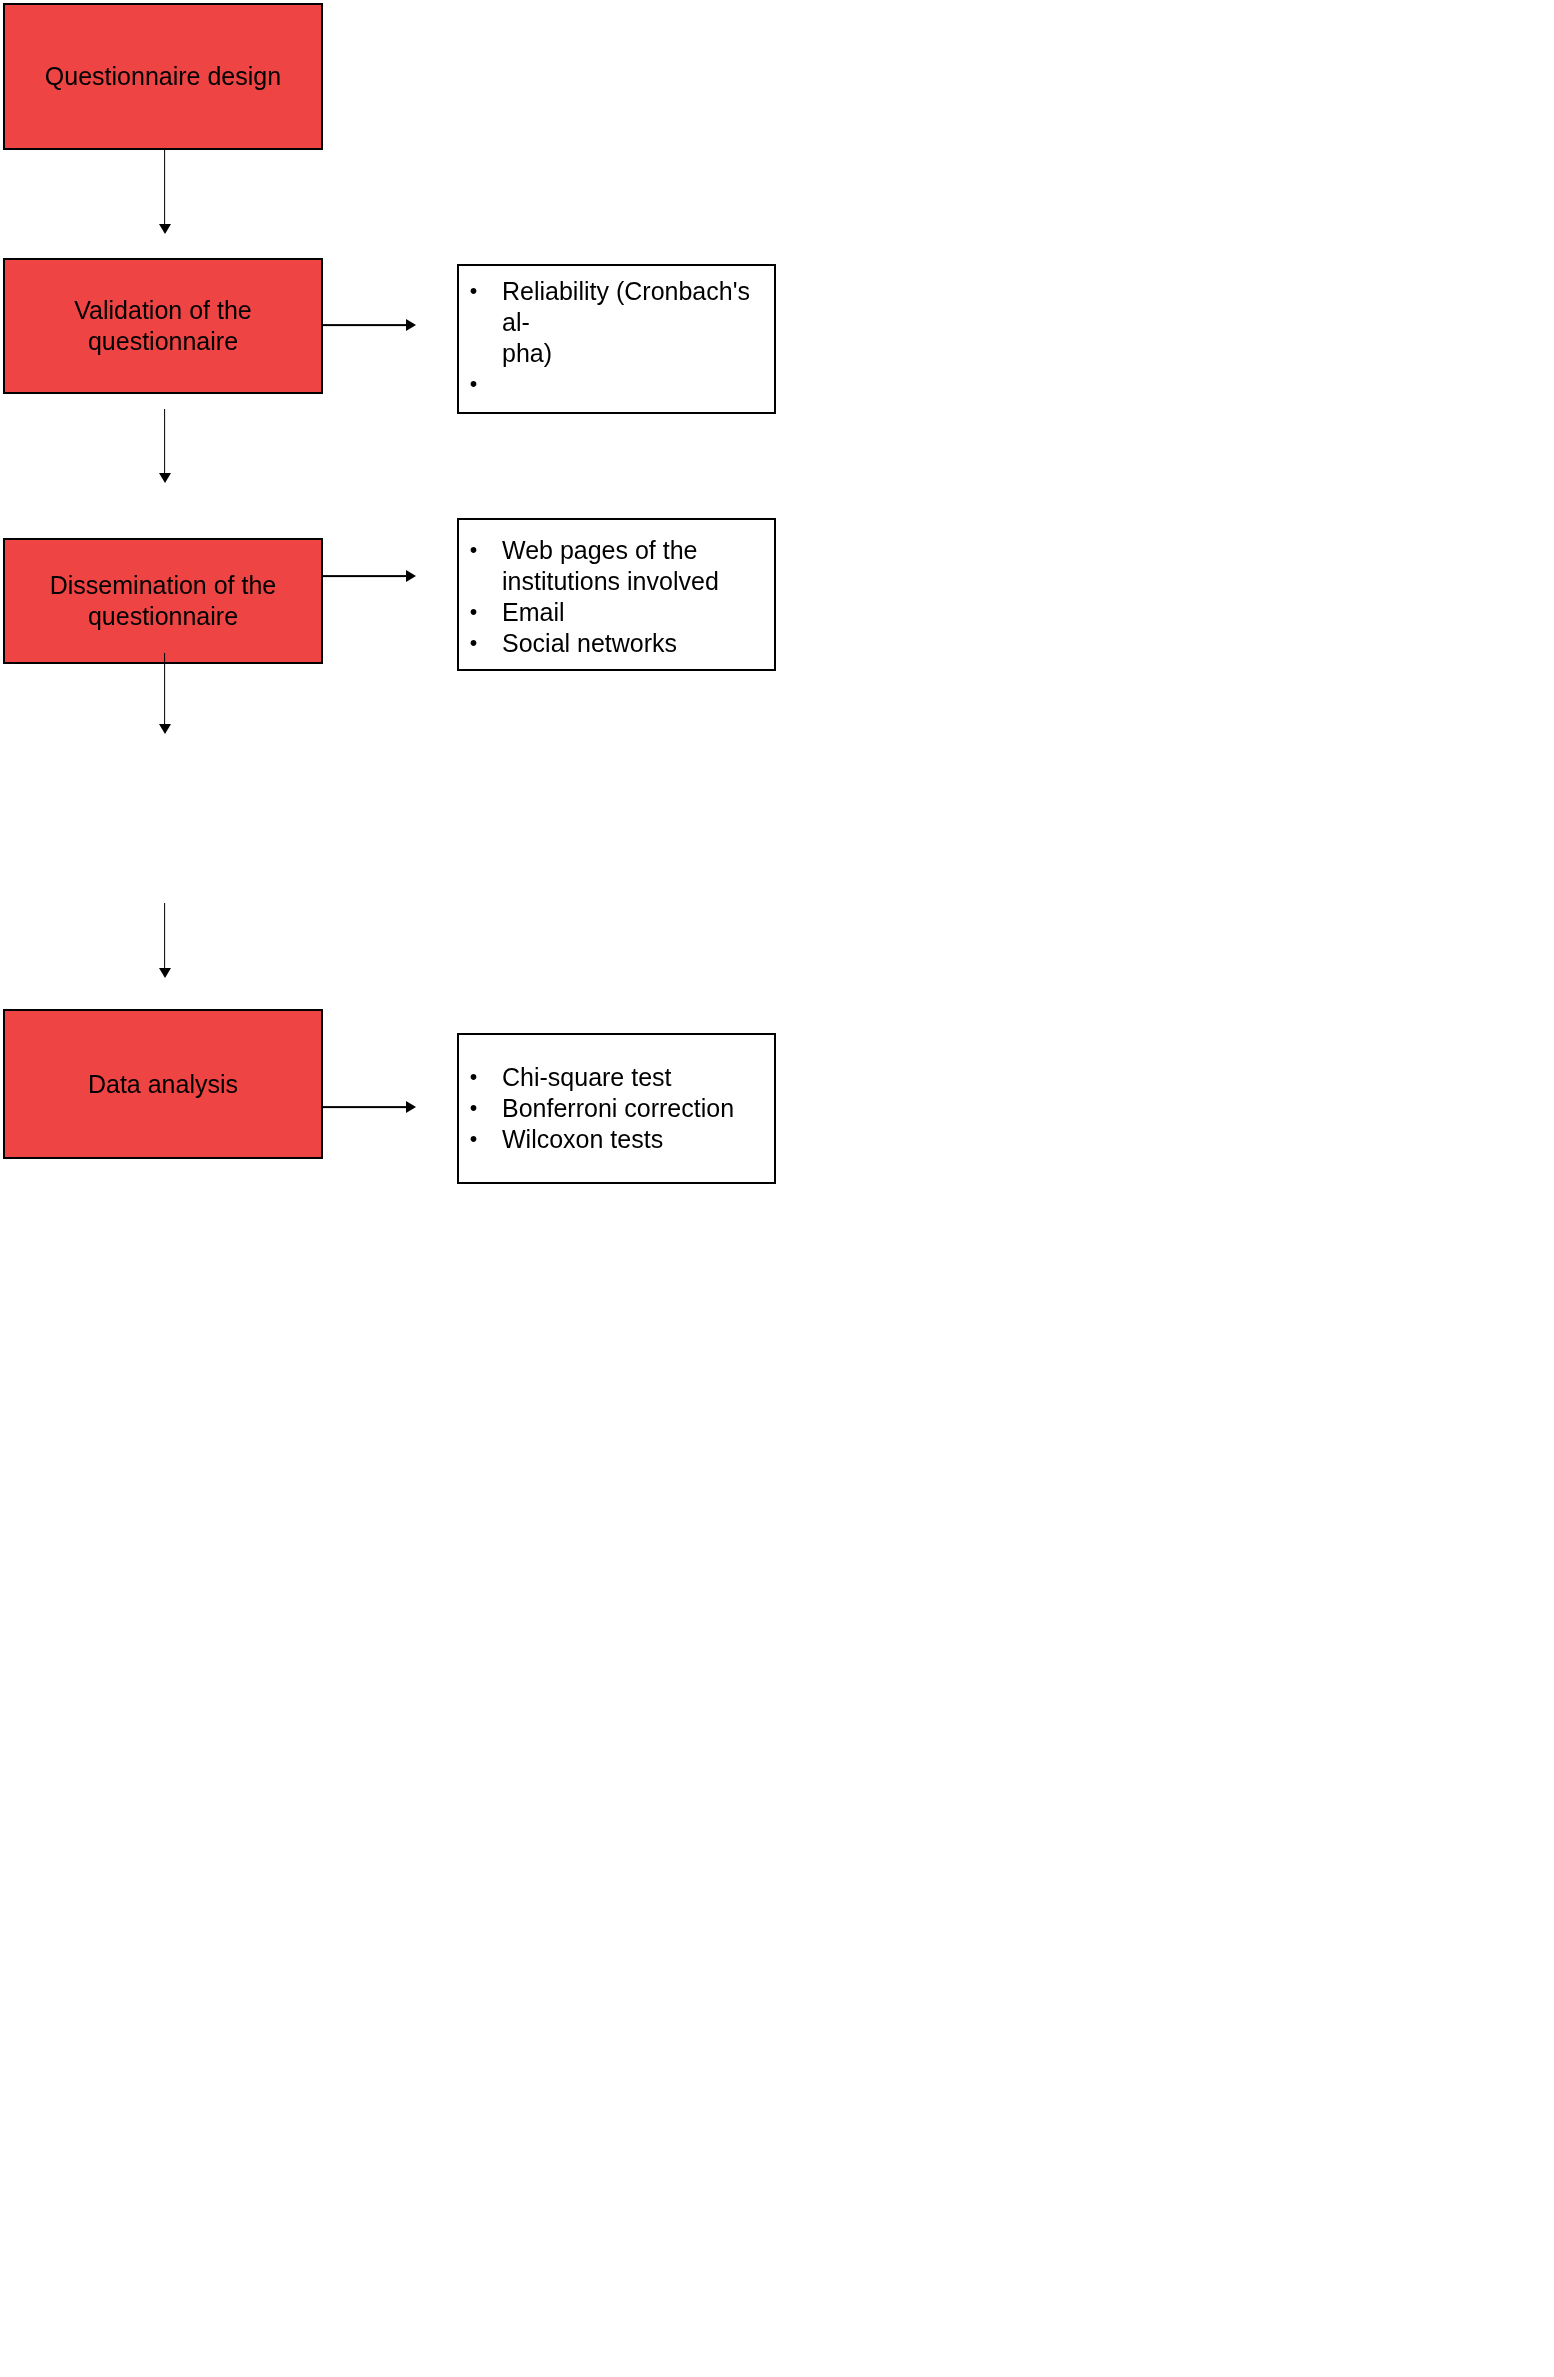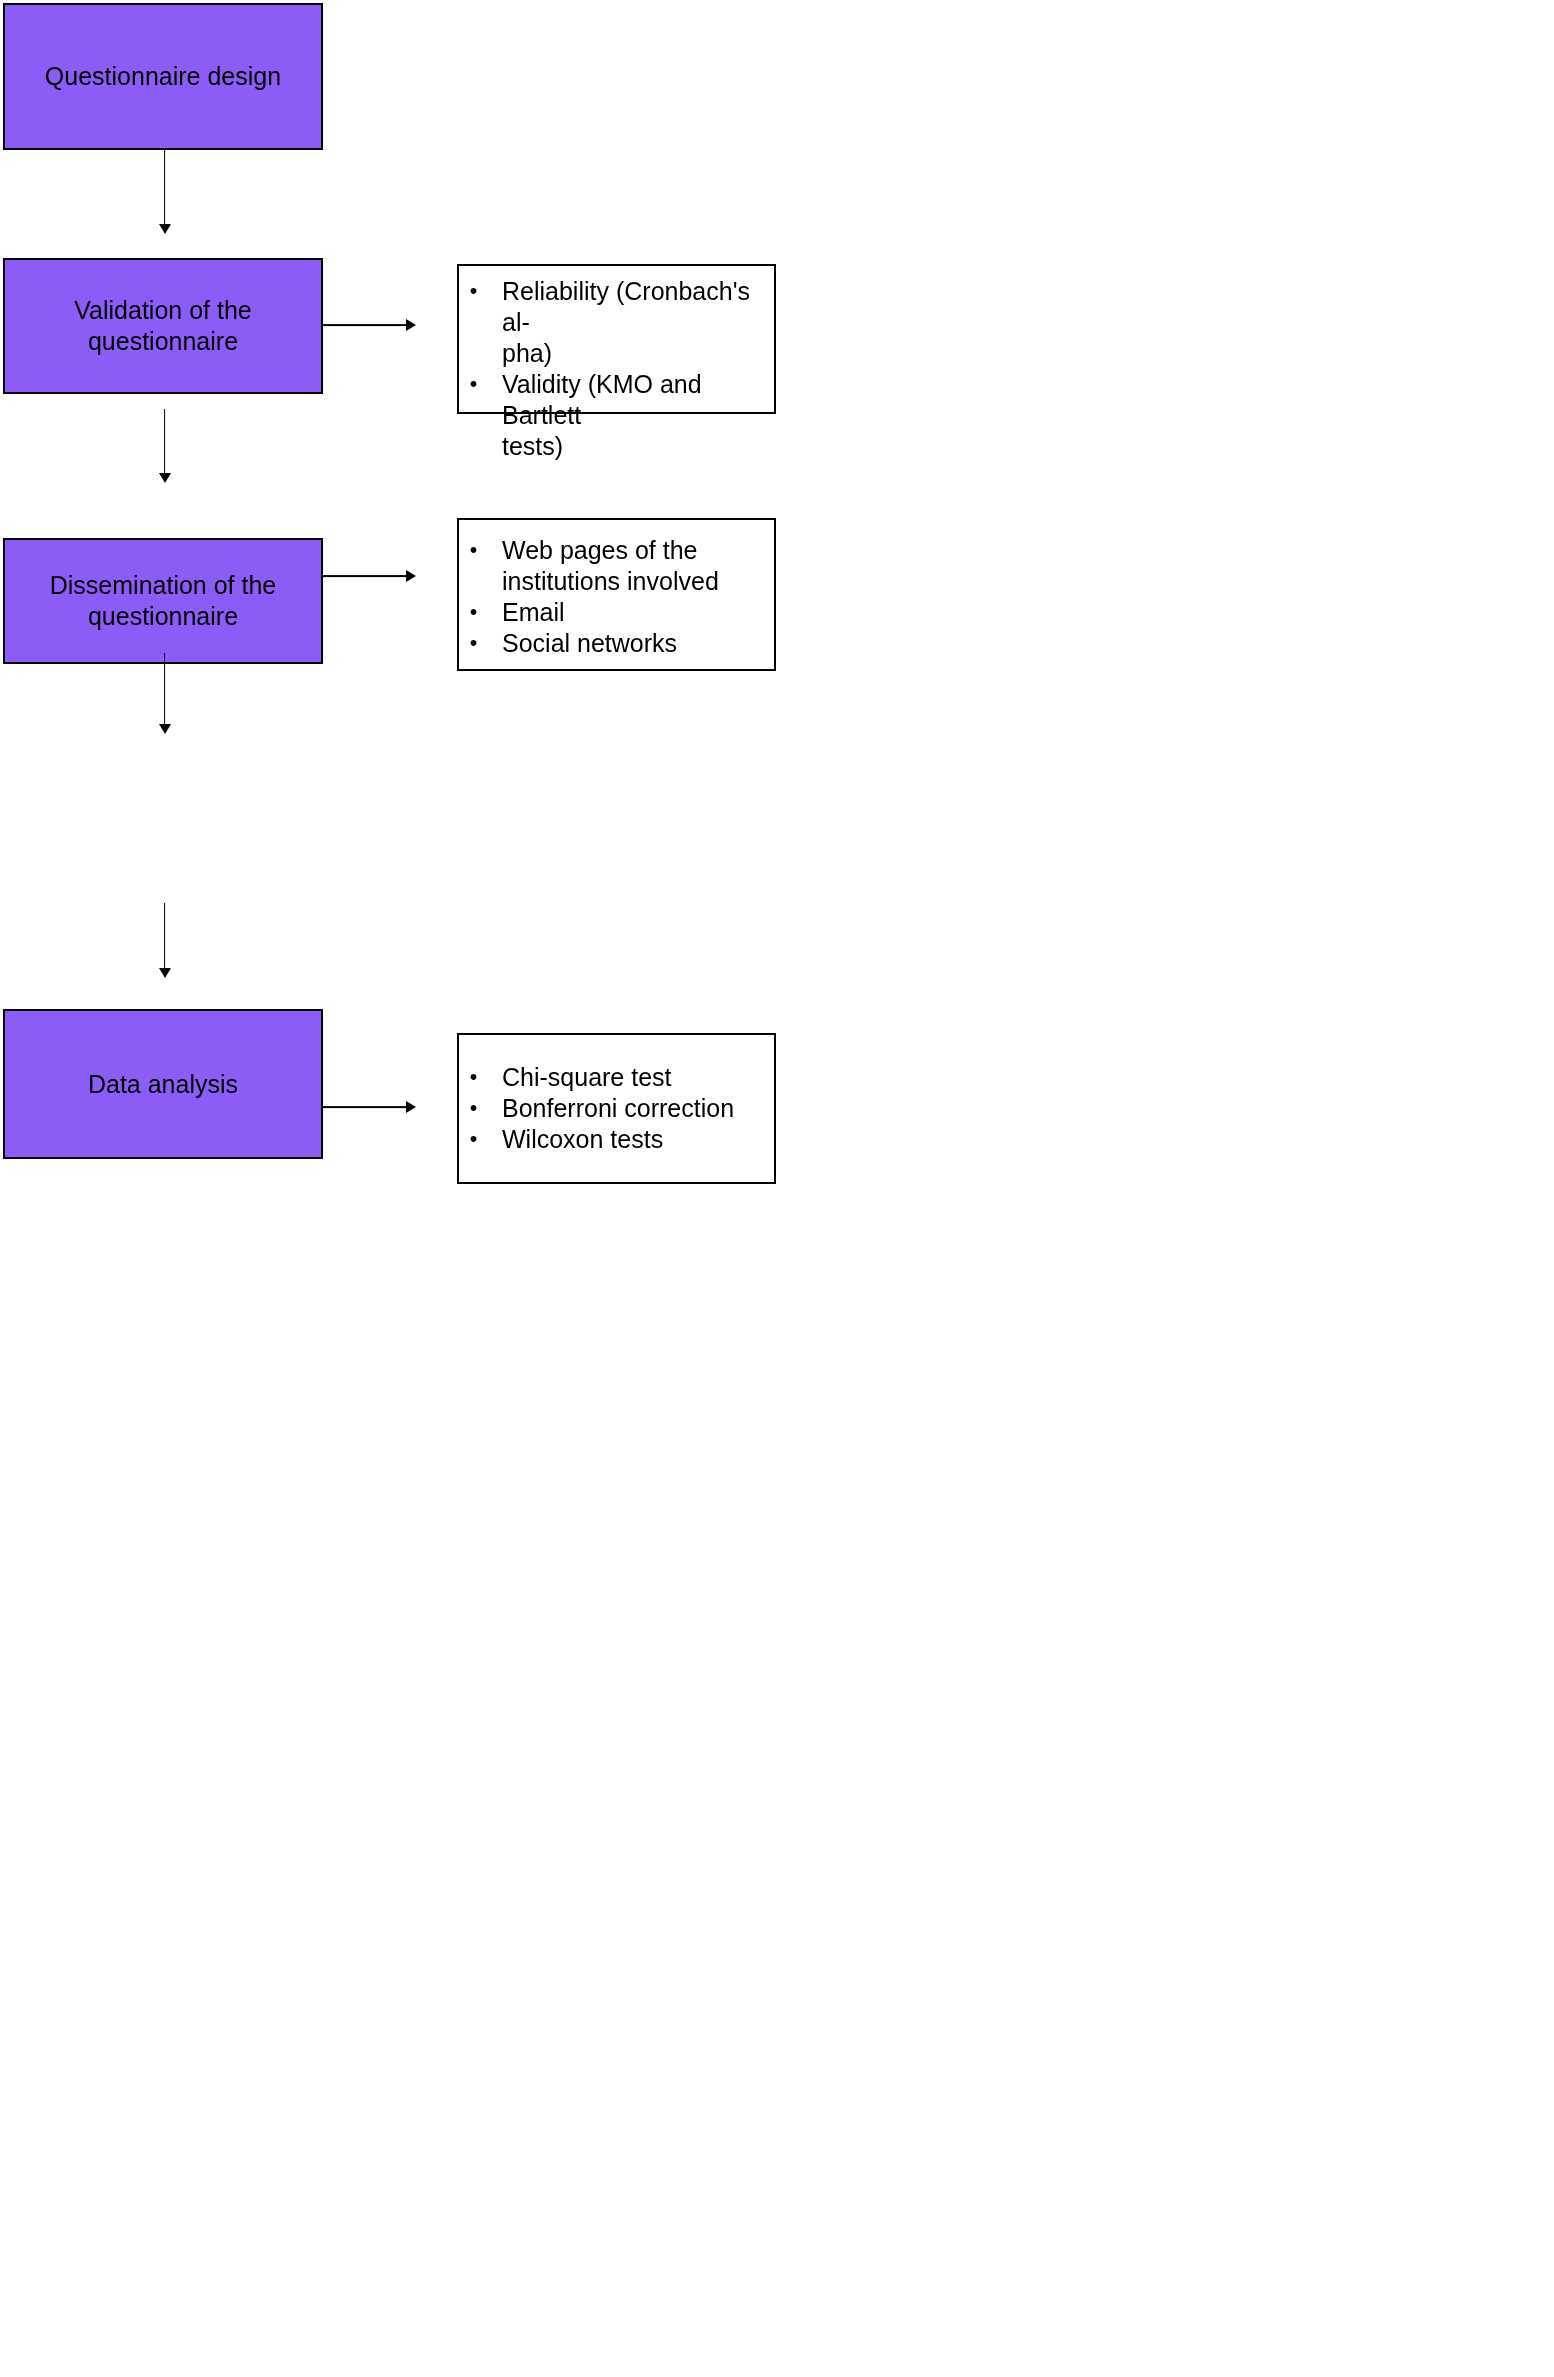--- a/index.html
+++ b/index.html
@@ -14,21 +14,21 @@
     background: #ffffff;
     font-family: "Liberation Sans", "DejaVu Sans", sans-serif;
     color: #000000;
   }
   .fbox {
     position: absolute;
     left: 3px;
     width: 320px;
     border: 2.4px solid #000000;
     box-sizing: border-box;
-    background: #8b5cf6;
+    background: #ef4444;
     display: flex;
     align-items: center;
     justify-content: center;
     text-align: center;
     font-size: 25px;
     line-height: 31px;
   }
   .fbox .label-inner {
     display: block;
     padding: 0 12px;
@@ -134,24 +134,20 @@
     <div class="bullet-list">
         <div class="bullet-item">
           <span class="bullet">•</span>
           <div class="bullet-text">
             <div class="line">Reliability (Cronbach's al-</div>
             <div class="line">pha)</div>
           </div>
         </div>
         <div class="bullet-item">
           <span class="bullet">•</span>
-          <div class="bullet-text">
-            <div class="line">Validity (KMO and Bartlett</div>
-            <div class="line">tests)</div>
-          </div>
         </div>
       </div>
   </div>
 
   <div class="dpanel" style="top:518px; height:153px; padding-top:15.4px;">
     <div class="bullet-list">
         <div class="bullet-item">
           <span class="bullet">•</span>
           <div class="bullet-text">
             <div class="line">Web pages of the</div>

